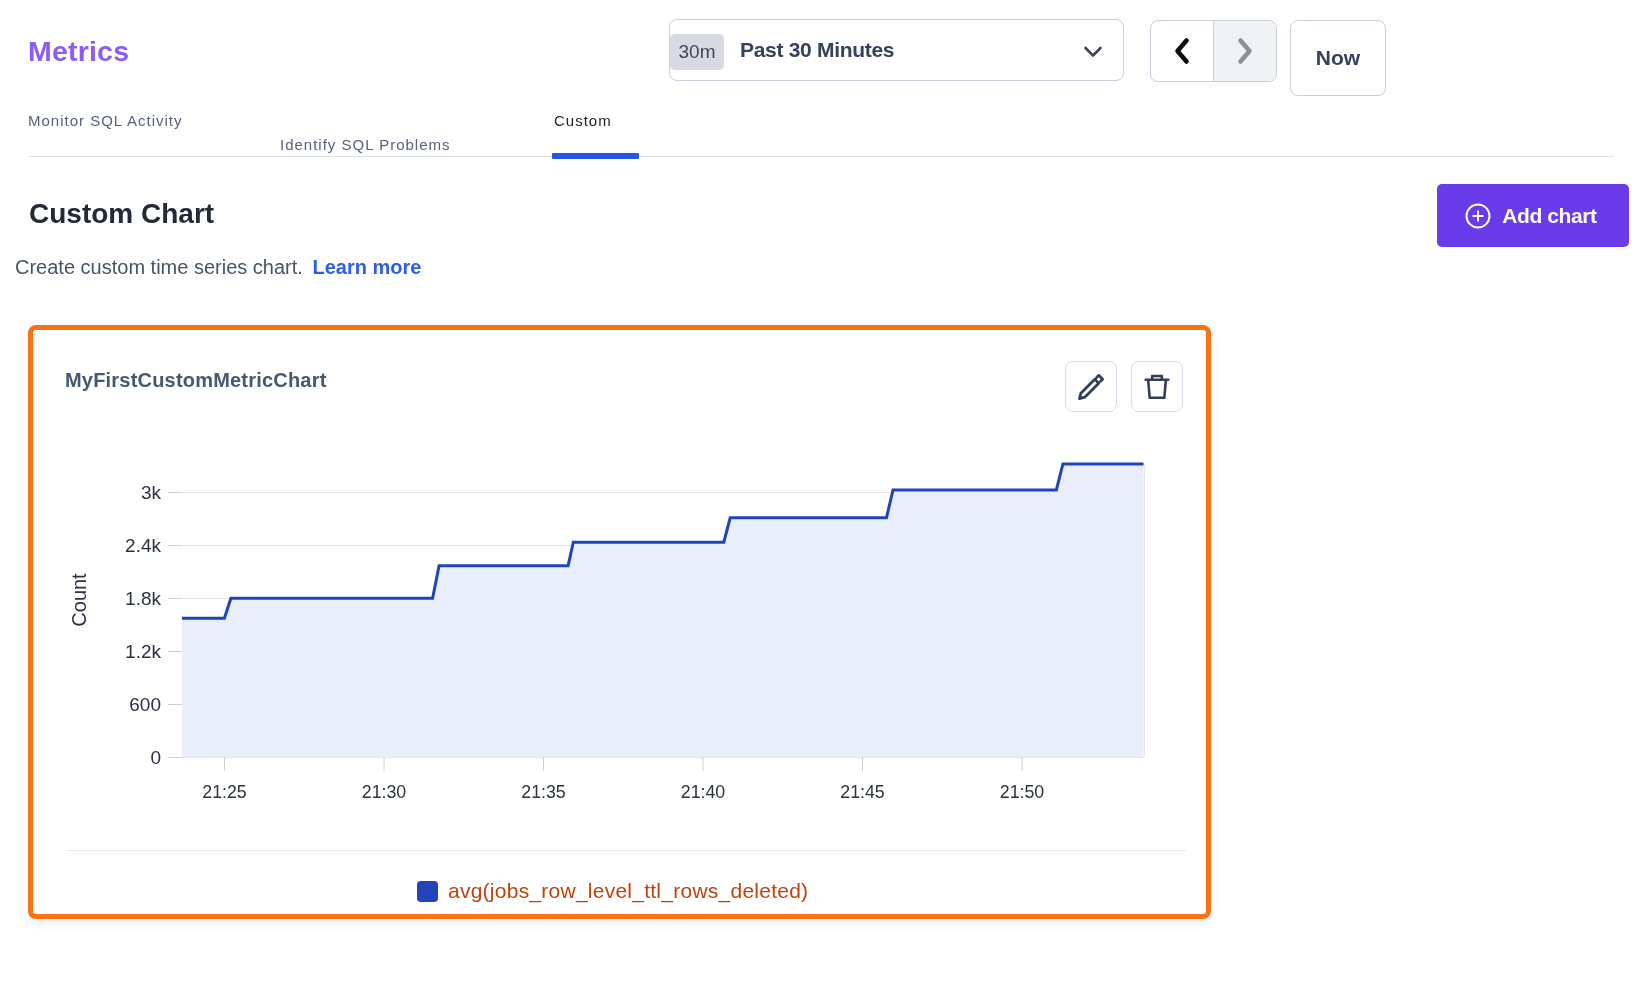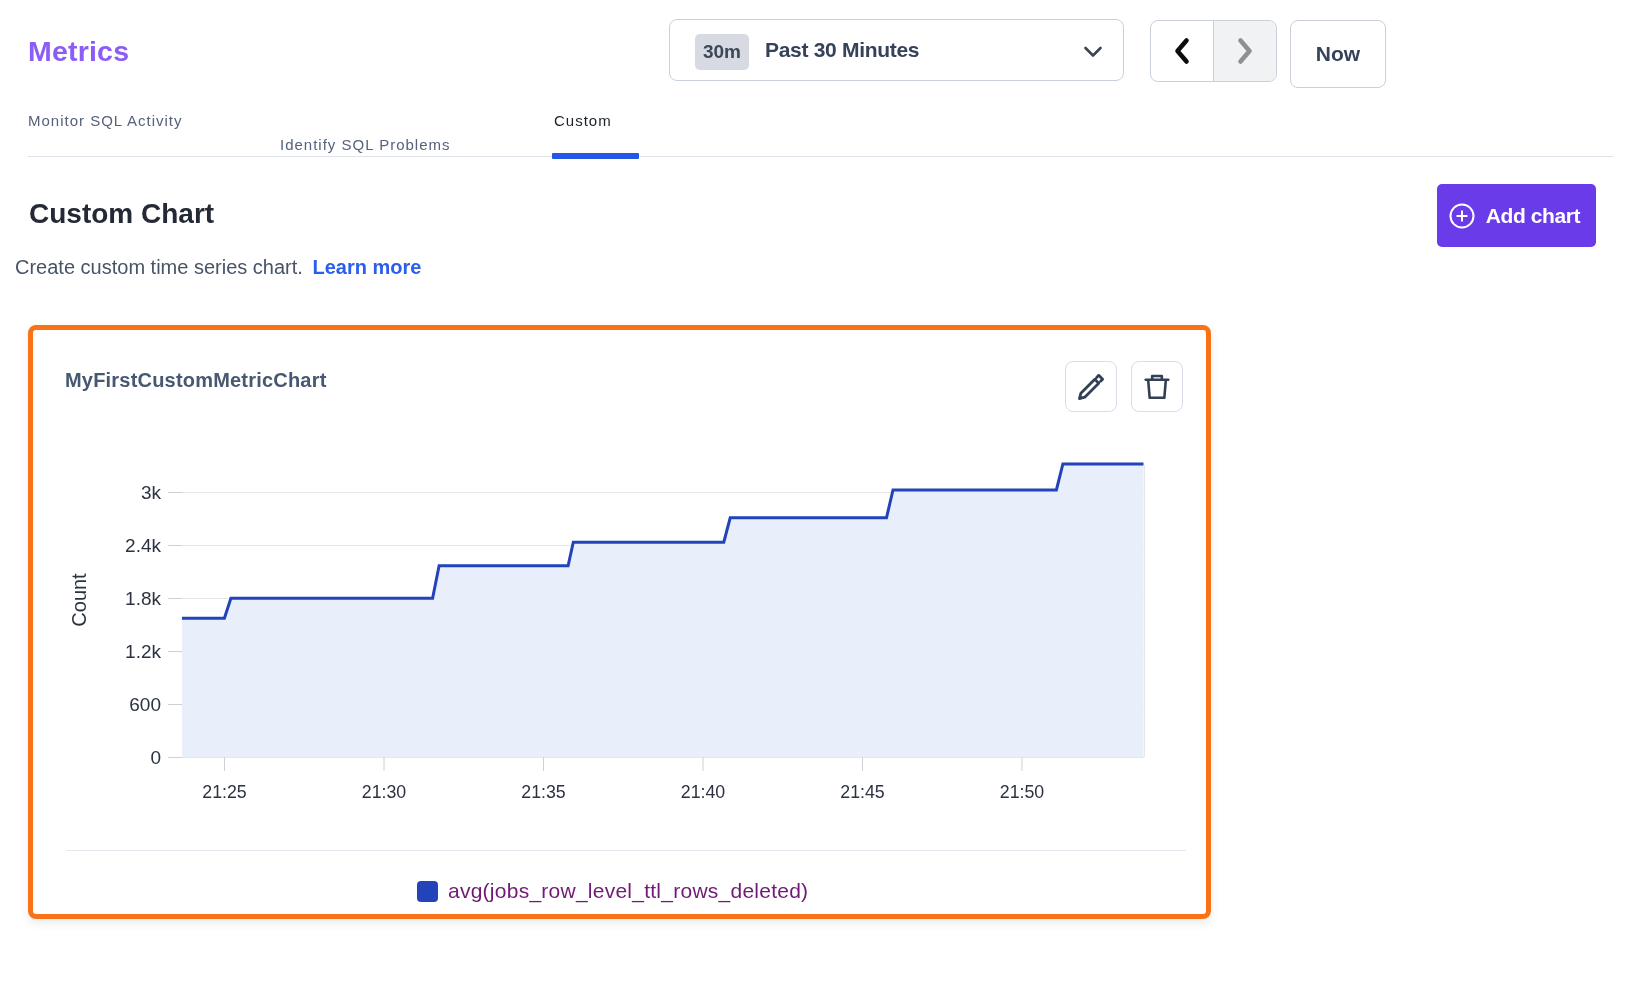--- a/index.html
+++ b/index.html
@@ -12,46 +12,46 @@
   #tab1 { left:28px; }
   #tab2 { left:280px;margin-top:24px; }
   #tab3 { left:554px; color:#1b202a; }
   #tabline { left:28px; top:156px; width:1586px; height:1px; background:#dfe2e8; }
   #tabunderline { left:552px; top:153px; width:87px; height:6px; background:#2458e4; border-radius:1px; }
 
   #cchart { left:29px; top:198px; font-size:28px; font-weight:700; color:#242a35; letter-spacing:0; }
   #subtitle { left:15px; top:256px; font-size:20px; color:#475467; }
   #subtitle a { color:#2b5dee; font-weight:700; text-decoration:none; margin-left:4px; }
 
-  #addchart { left:1437px; top:184px; width:159px; height:63px; background:#6a3be9; border-radius:5px; color:#fff; display:flex; align-items:center; justify-content:center; padding-right:4px; }
+  #addchart { left:1437px; top:184px; width:192px; height:63px; background:#6a3be9; border-radius:5px; color:#fff; display:flex; align-items:center; justify-content:center; padding-right:4px; }
   #addchart span { font-size:21px; font-weight:700; margin-left:11px; letter-spacing:-.4px; }
 
   
   #dropdown { left:669px; top:19px; width:455px; height:62px; border:1px solid #c9cfde; border-radius:8px; background:#fff; display:flex; align-items:center; }
-  #badge { margin-left:25px; position:relative; top:2px; width:54px; height:36px; background:#d7dae2; border-radius:5px; display:flex; align-items:center; justify-content:center; font-size:19px; font-weight:700; color:#3d4757; }
+  #badge { position:relative; top:2px; width:54px; height:36px; background:#d7dae2; border-radius:5px; display:flex; align-items:center; justify-content:center; font-size:19px; font-weight:400; color:#3d4757; }
   #ddlabel { margin-left:16px; font-size:21px; font-weight:700; letter-spacing:-.3px; color:#36415a; }
   #ddchev { position:absolute; right:20px; top:25px; }
 
   #arrows { left:1150px; top:20px; width:127px; height:62px; border:1px solid #c9cfdd; border-radius:8px; overflow:hidden; display:flex; background:#fff; }
   #arrowL { width:63px; height:100%; display:flex; align-items:center; justify-content:center; border-right:1px solid #c9cfdd; }
   #arrowR { width:63px; height:100%; display:flex; align-items:center; justify-content:center; background:#f1f2f4; }
 
-  #nowbtn { left:1290px; top:20px; width:96px; height:68px; border:1px solid #c9cfdd; border-radius:8px; background:#fff; display:flex; align-items:center; justify-content:center; font-size:21px; font-weight:700; color:#36415a; }
+  #nowbtn { left:1290px; top:20px; width:96px; height:76px; border:1px solid #c9cfdd; border-radius:8px; background:#fff; display:flex; align-items:center; justify-content:center; font-size:21px; font-weight:700; color:#36415a; }
 
   
   #card { left:28px; top:325px; width:1183px; height:594px; background:#fff; border:5px solid #f97316; border-radius:8px; box-shadow:0 4px 10px rgba(55,65,95,.1); }
   #cardtitle { left:32px; top:39px; font-size:20px; font-weight:700; color:#475872; letter-spacing:.2px; }
   .iconbtn { position:absolute; width:52px; height:51px; border:1px solid #d9ddeb; border-radius:8px; background:#fff; display:flex; align-items:center; justify-content:center; }
   #editbtn { left:1032px; top:31px; }
   #delbtn { left:1098px; top:31px; }
 
   #sep { left:33px; top:520px; width:1120px; height:1px; background:#e5e8ee; }
   #legend { left:384px; top:549px; display:flex; align-items:center; }
   #legsq { width:21px; height:21px; background:#2244b8; border-radius:4px; }
-  #legtxt { margin-left:10px; font-size:21px; letter-spacing:.25px; color:#701a75; }
+  #legtxt { margin-left:10px; font-size:21px; letter-spacing:.25px; color:#c2410c; }
 </style>
 </head>
 <body>
 <div class="abs" id="metrics">Metrics</div>
 
 <div class="tab" id="tab1">Monitor SQL Activity</div>
 <div class="tab" id="tab2">Identify SQL Problems</div>
 <div class="tab" id="tab3">Custom</div>
 <div class="abs" id="tabline"></div>
 <div class="abs" id="tabunderline"></div>

